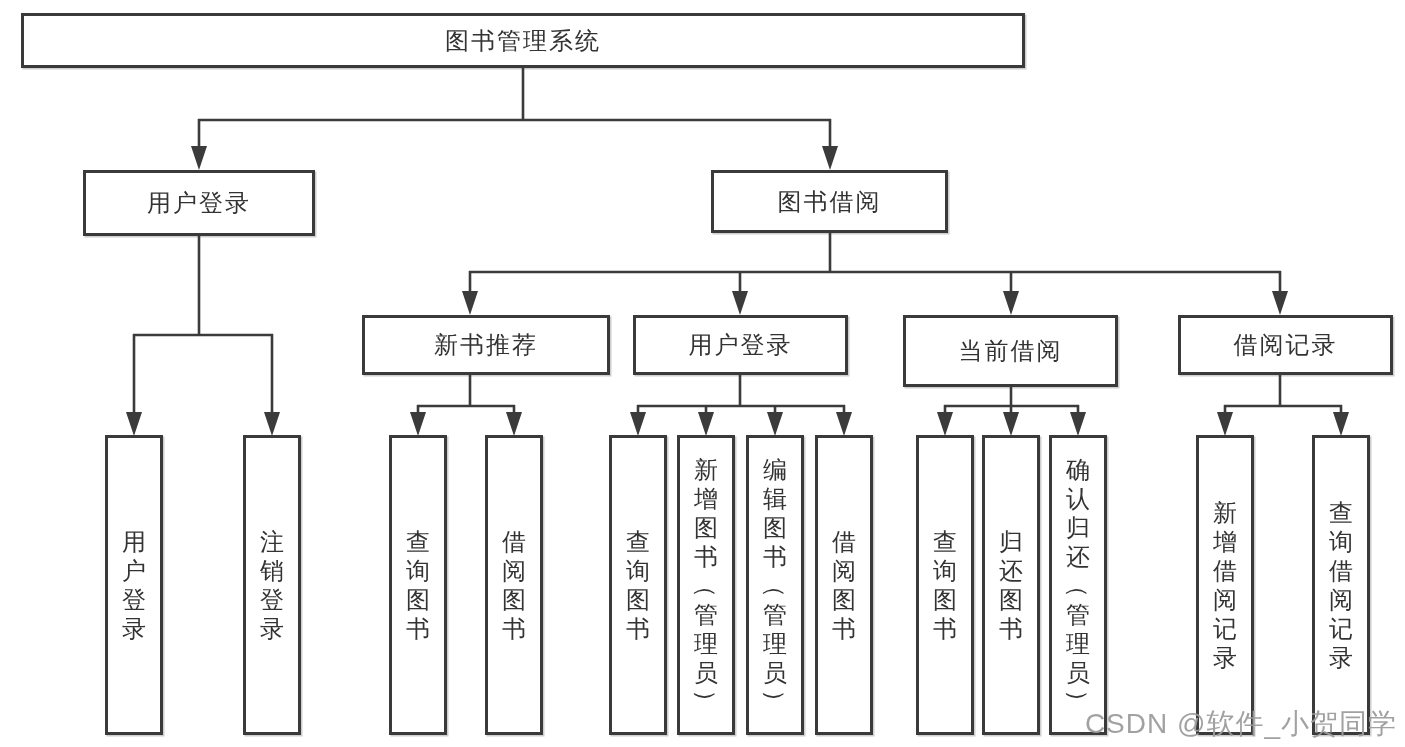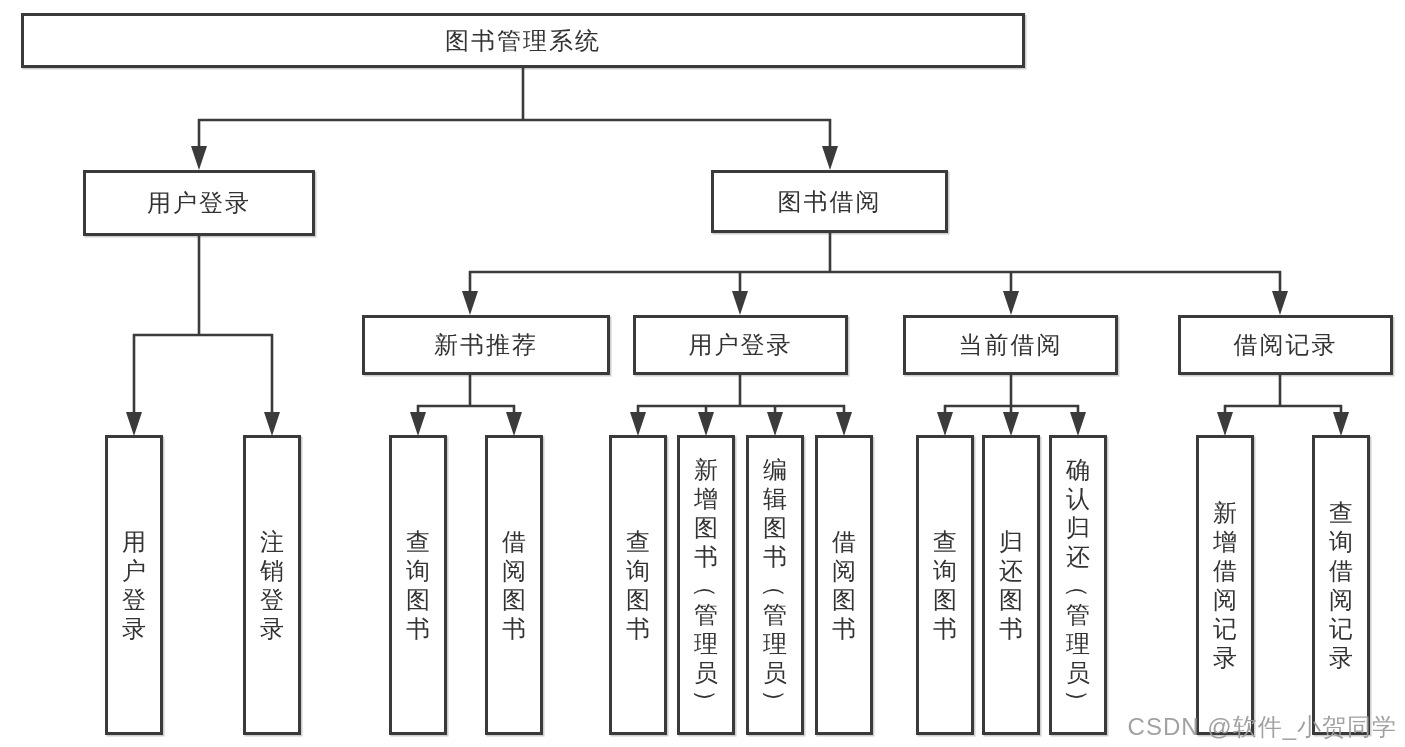--- a/index.html
+++ b/index.html
@@ -18,21 +18,21 @@
   }
   .leaf{width:58px;top:435px;height:300px;}
   .vstack{
     display:flex;flex-direction:column;align-items:center;justify-content:center;
     width:100%;height:100%;letter-spacing:0;
   }
   .vstack span{display:block;line-height:29px;font-size:24px;}
   .vstack span.rot{transform:rotate(90deg);}
   .watermark{
     position:absolute;right:8px;bottom:4px;z-index:6;
-    font-size:24px;letter-spacing:1px;color:#9d9d9d;opacity:.95;
+    font-size:28px;letter-spacing:1px;color:#9d9d9d;opacity:.95;
   }
 </style>
 </head>
 <body>
 
 <div class="stage">
 
   <svg class="wires" viewBox="0 0 1405 747">
 
     <g>
@@ -171,21 +171,21 @@
   <div class="node" style="left:711px;top:170px;width:237px;height:63px;">
     <span>图书借阅</span>
   </div>
 
   <div class="node" style="left:362px;top:315px;width:248px;height:60px;font-family:Liberation Serif, serif;">
     <span>新书推荐</span>
   </div>
   <div class="node" style="left:633px;top:315px;width:215px;height:60px;">
     <span>用户登录</span>
   </div>
-  <div class="node" style="left:903px;top:315px;width:215px;height:60px;">
+  <div class="node" style="left:903px;top:315px;width:215px;height:72px;">
     <span>当前借阅</span>
   </div>
   <div class="node" style="left:1172px;top:315px;width:215px;height:60px;margin-left:6px;">
     <span>借阅记录</span>
   </div>
 
   <div class="node leaf" style="left:105px;">
     <div class="vstack">
         <span>用</span>
         <span>户</span>

